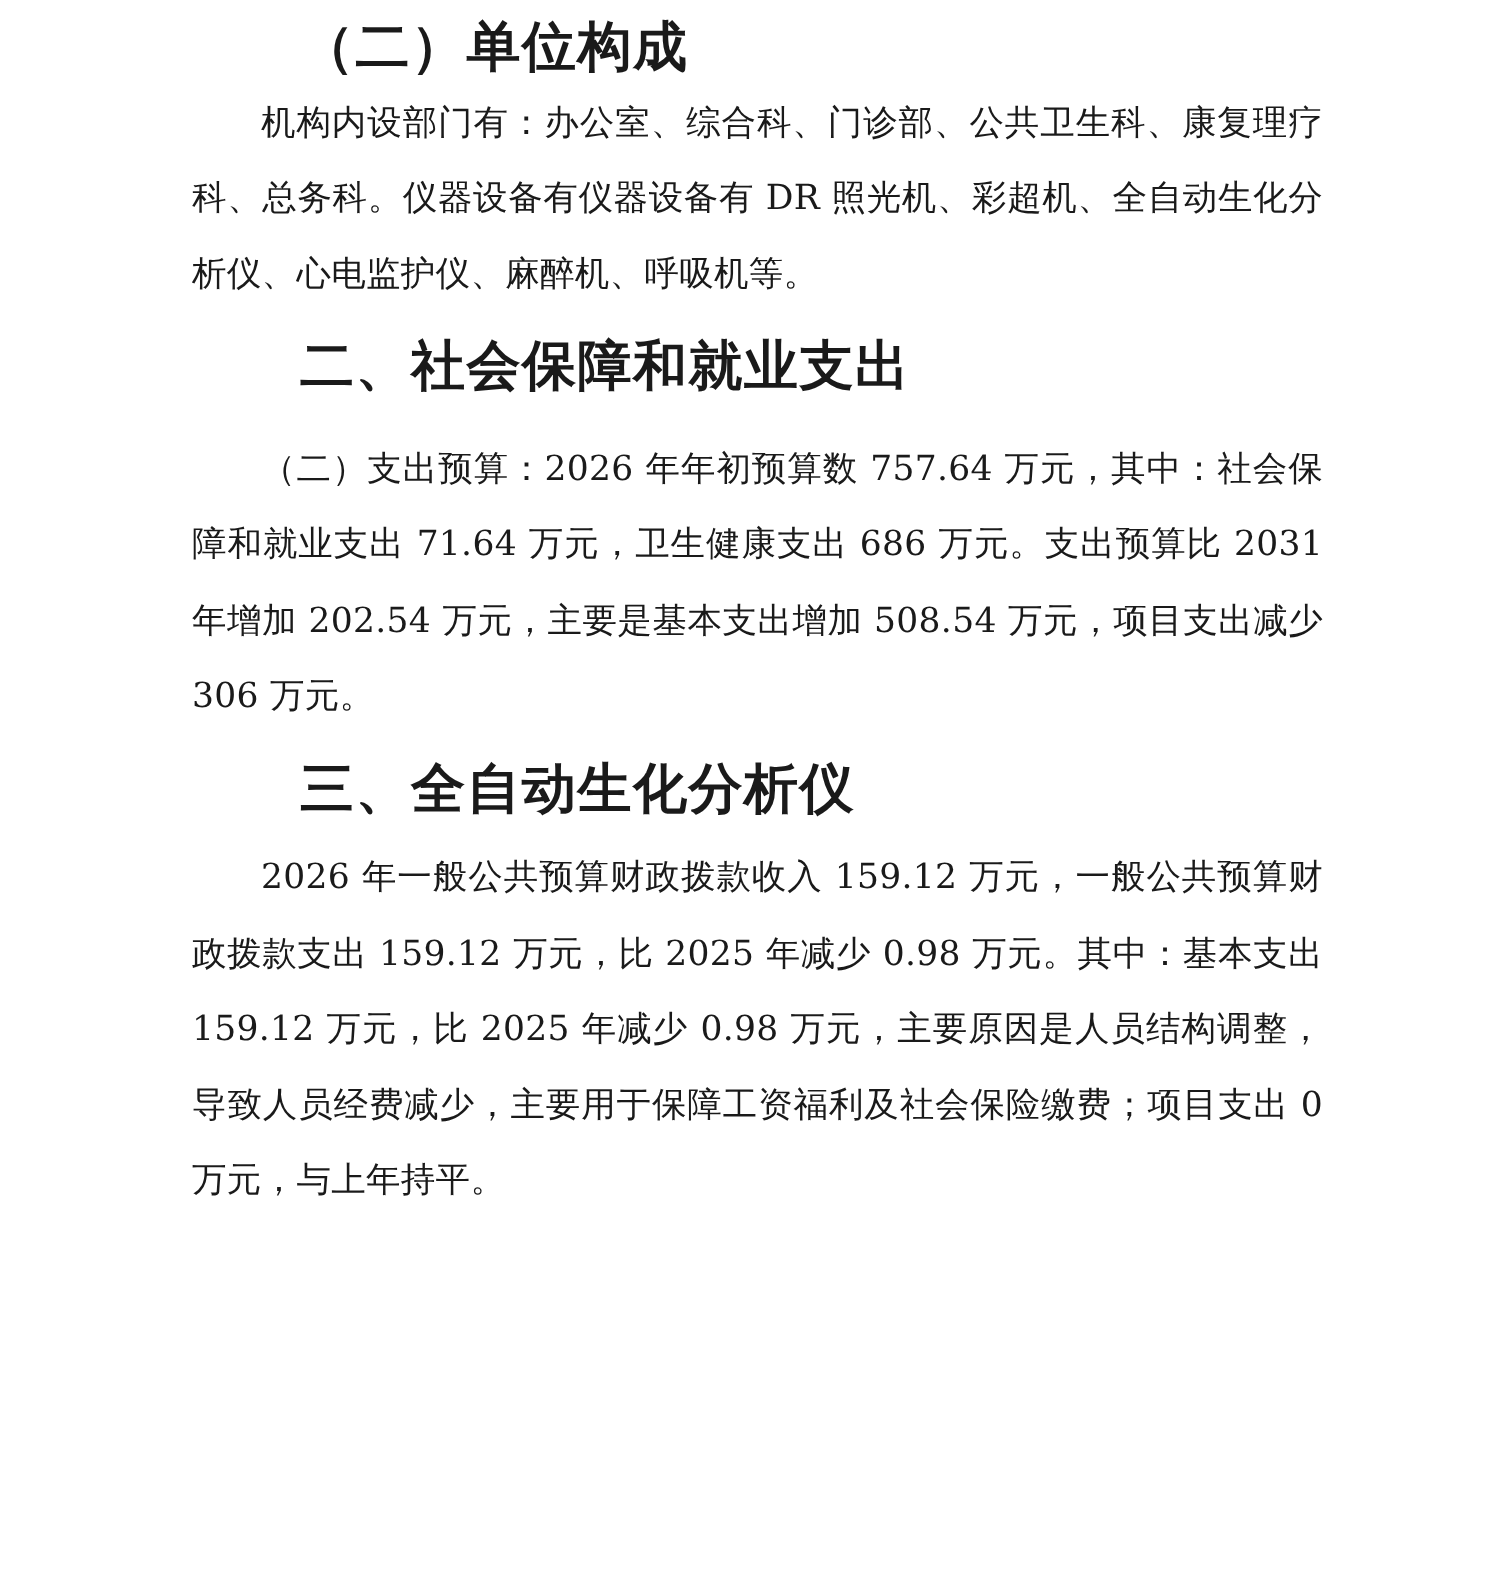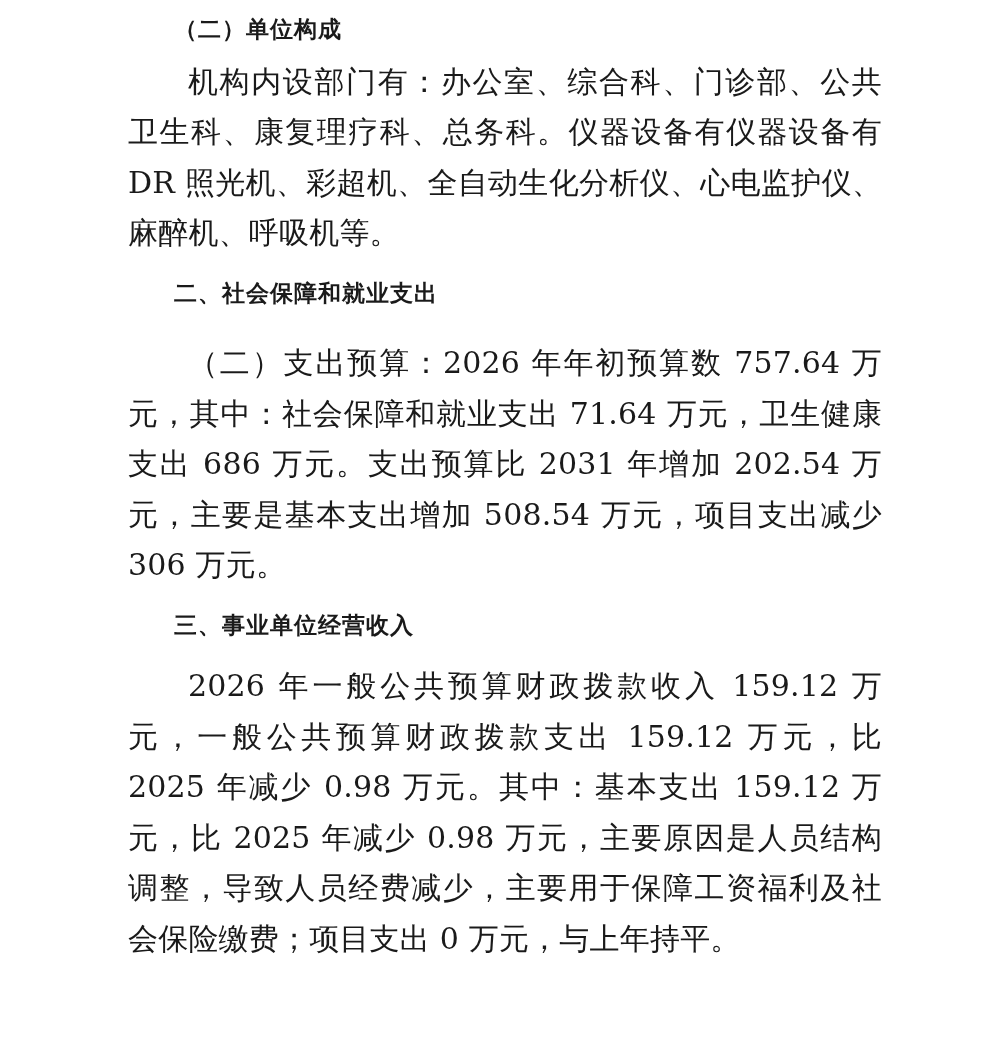--- a/index.html
+++ b/index.html
@@ -15,38 +15,38 @@
     color: #1a1a1a;
   }
   .page {
     position: relative;
     width: 1000px;
     height: 1053px;
     box-sizing: border-box;
     padding: 6px 118px 0 128px;
   }
   .para {
-    font-size: 30px;
+    font-size: 23px;
     line-height: 50.5px;
     text-align: justify;
     text-justify: inter-ideograph;
     margin: 0 0 0 0;
     letter-spacing: 0.2px;
   }
   .indent {
     text-indent: 2em;
   }
   .heading {
-    font-size: 23px;
+    font-size: 36px;
     line-height: 50.5px;
     font-weight: bold;
     text-indent: 2em;
     margin: 0;
     letter-spacing: 1px;
-    font-family: Liberation Mono, monospace;
+    font-family: Liberation Sans, sans-serif;
   }
   .sec-gap {
     height: 11px;
   }
   .small-gap {
     height: 9px;
   }
 </style>
 </head>
 <body>
@@ -63,19 +63,19 @@
 
   <div class="small-gap"></div>
 
 
   <div class="small-gap"></div>
 
   <p class="para indent">（二）支出预算：2026 年年初预算数 757.64 万元，其中：社会保障和就业支出 71.64 万元，卫生健康支出 686 万元。支出预算比 2031 年增加 202.54 万元，主要是基本支出增加 508.54 万元，项目支出减少 306 万元。</p>
 
   <div class="sec-gap"></div>
 
-  <p class="heading">三、事业单位经营收入</p>
+  <p class="heading">三、全自动生化分析仪</p>
 
   <div class="small-gap"></div>
 
   <p class="para indent">2026 年一般公共预算财政拨款收入 159.12 万元，一般公共预算财政拨款支出 159.12 万元，比 2025 年减少 0.98 万元。其中：基本支出 159.12 万元，比 2025 年减少 0.98 万元，主要原因是人员结构调整，导致人员经费减少，主要用于保障工资福利及社会保险缴费；项目支出 0 万元，与上年持平。</p>
 
 </div>
 
 </body></html>

